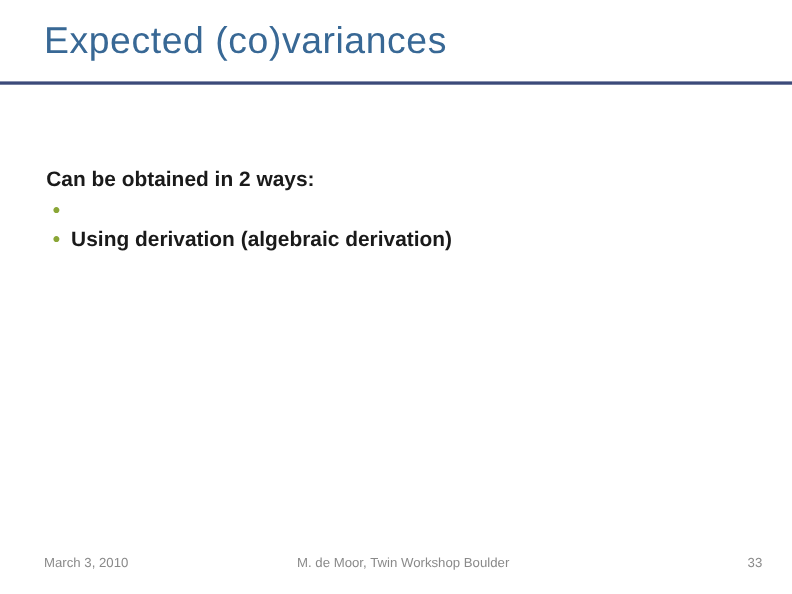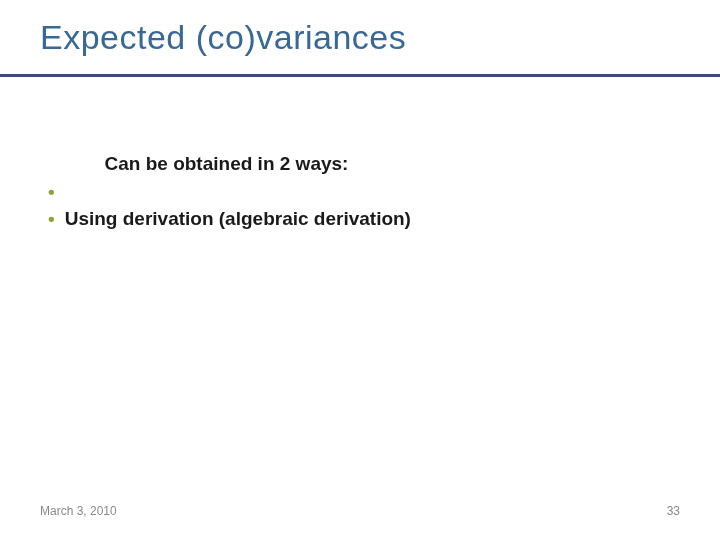--- a/index.html
+++ b/index.html
@@ -7,21 +7,20 @@
   body {
     font-family: Verdana, Geneva, sans-serif;
     background: #ffffff;
     position: relative;
     overflow: hidden;
   }
   .slide {
     width: 720px;
     height: 540px;
     position: relative;
-    text-align: center;
   }
   .title {
     position: absolute;
     top: 18px;
     left: 40px;
     font-size: 34px;
     color: #386895;
     font-weight: 400;
     letter-spacing: 0.5px;
   }
@@ -49,21 +48,21 @@
   .bullet-dot {
     color: #8aa636;
     font-size: 19px;
     margin: 0 10px 0 6px;
     line-height: 1.45;
   }
   .footer {
     position: absolute;
     bottom: 22px;
     left: 40px;
-    right: 40px;
+    right: 27px;
     display: flex;
     justify-content: space-between;
     align-items: baseline;
     font-family: Arial, sans-serif;
     font-size: 12px;
     color: #8a8a8a;
   }
   .footer-center {
     position: absolute;
     left: 50%;
@@ -85,16 +84,17 @@
       <span class="bullet-dot">•</span>
     </div>
     <div class="bullet-row">
       <span class="bullet-dot">•</span>
       <span>Using derivation (algebraic derivation)</span>
     </div>
   </div>
 
   <div class="footer">
     <span>March 3, 2010</span>
+    <span class="footer-center">M. de Moor, Twin Workshop Boulder</span>
     <span>33</span>
   </div>
 
 </div>
 
 </body></html>

